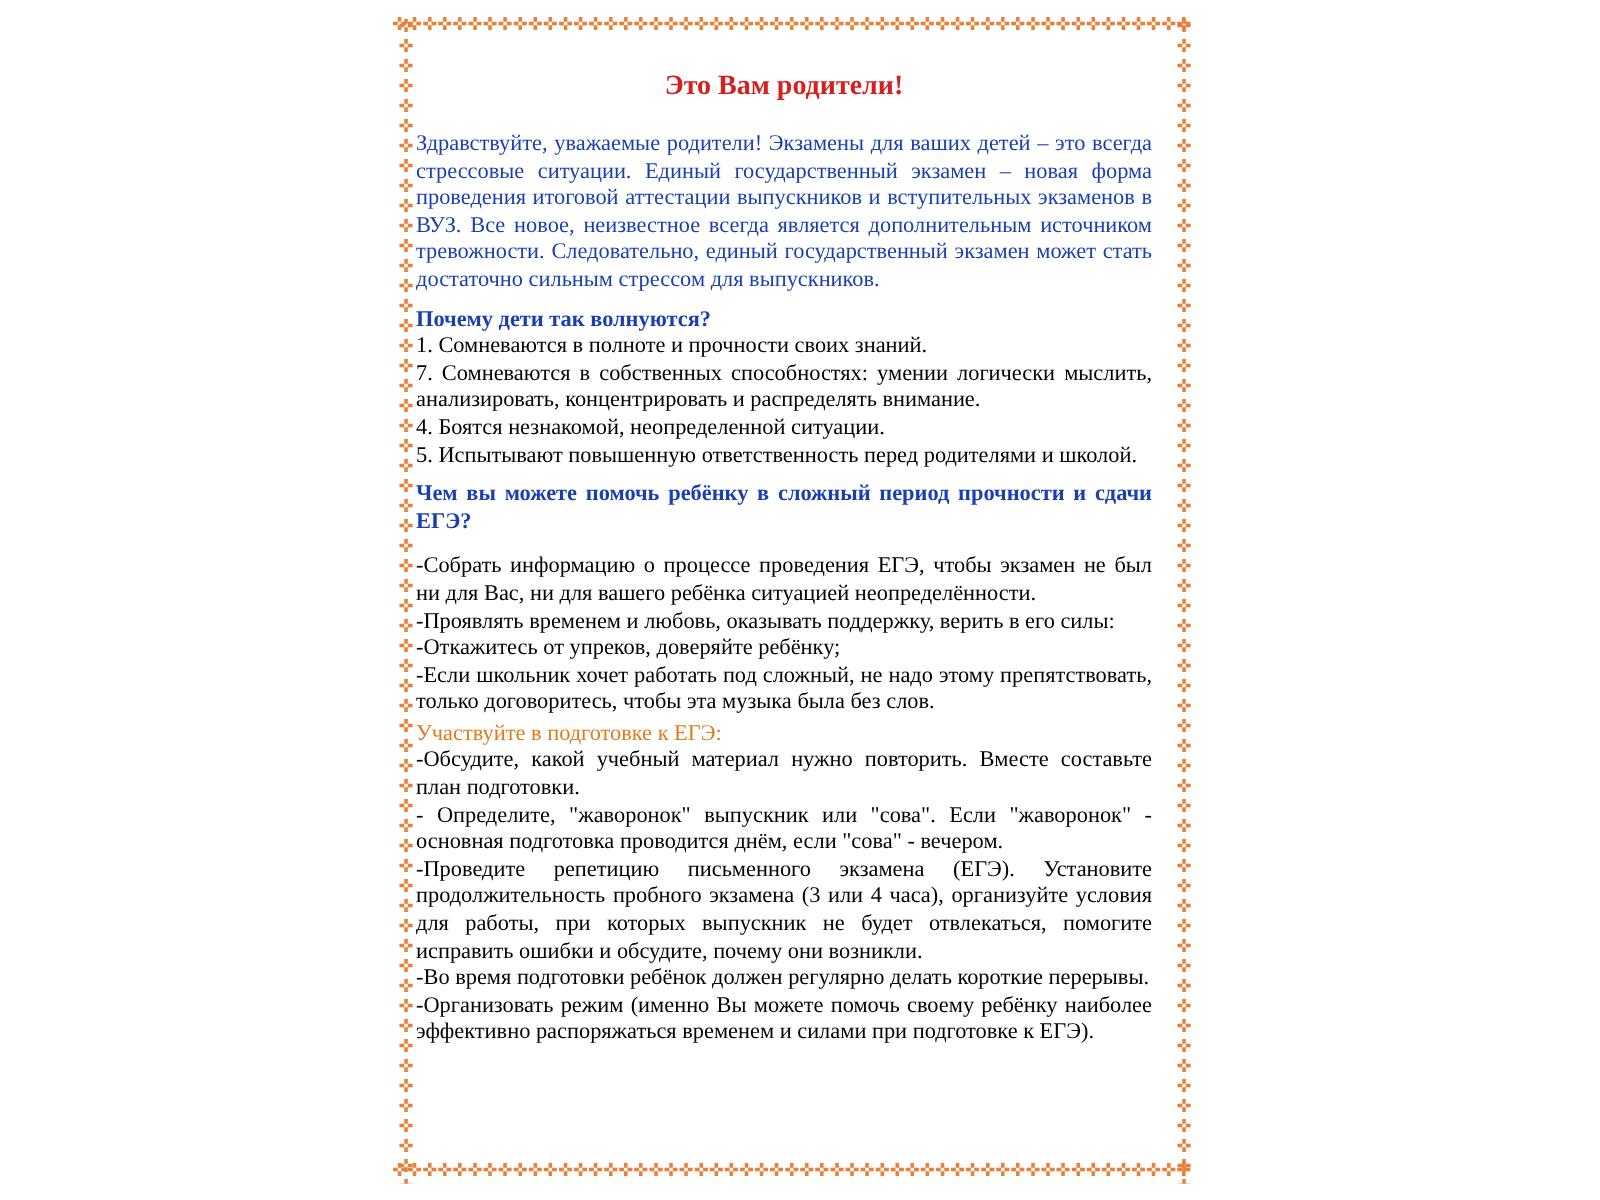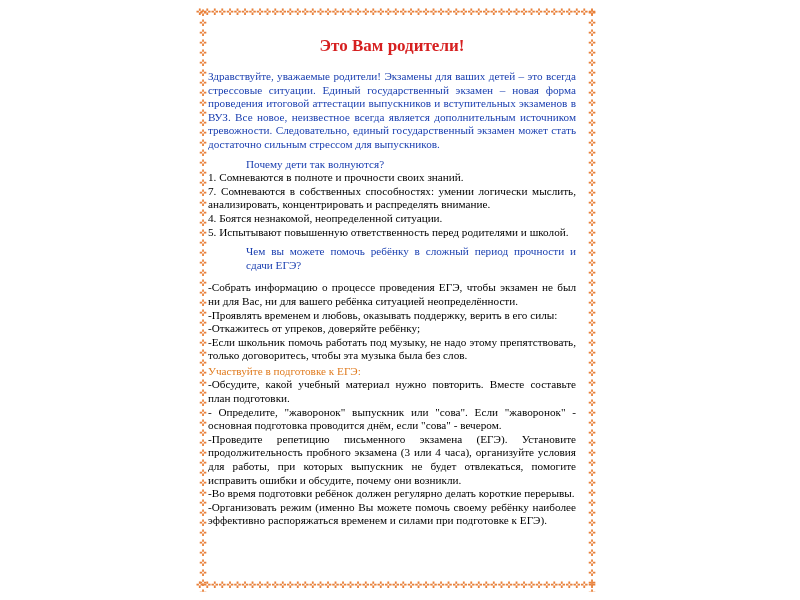--- a/index.html
+++ b/index.html
@@ -71,40 +71,39 @@
     left: 208px;
     top: 24px;
     width: 368px;
     height: 548px;
     overflow: hidden;
   }
   .doc-title {
     text-align: center;
     color: #d62020;
     font-weight: bold;
-    font-size: 17px;
+    font-size: 14px;
     margin: 12px 0 14px 0;
     font-family: "Liberation Serif", serif;
   }
   p {
     margin: 0 0 0 0;
     font-size: 11.2px;
     line-height: 13.6px;
     text-align: justify;
   }
   .para-blue {
     color: #1a3fb0;
   }
   .para-black {
     color: #000000;
   }
   .heading-blue {
     color: #1a3fb0;
-    font-weight: normal;
-    margin-left: 38px;
+    font-weight: bold;
   }
   .heading-orange {
     color: #e07b1f;
     font-weight: normal;
   }
 </style>
 </head>
 <body>
 
 <div class="page">
@@ -124,21 +123,21 @@
         <p class="para-black">1. Сомневаются в полноте и прочности своих знаний.</p>
         <p class="para-black">7. Сомневаются в собственных способностях: умении логически мыслить, анализировать, концентрировать и распределять внимание.</p>
         <p class="para-black">4. Боятся незнакомой, неопределенной ситуации.</p>
         <p class="para-black">5. Испытывают повышенную ответственность перед родителями и школой.</p>
         <div style="height: 6px;"></div>
         <p class="heading-blue">Чем вы можете помочь ребёнку в сложный период прочности и сдачи ЕГЭ?</p>
         <div style="height: 9px;"></div>
         <p class="para-black">-Собрать информацию о процессе проведения ЕГЭ, чтобы экзамен не был ни для Вас, ни для вашего ребёнка ситуацией неопределённости.</p>
         <p class="para-black">-Проявлять временем и любовь, оказывать поддержку, верить в его силы:</p>
         <p class="para-black">-Откажитесь от упреков, доверяйте ребёнку;</p>
-        <p class="para-black">-Если школьник помочь работать под музыку, не надо этому препятствовать, только договоритесь, чтобы эта музыка была без слов.</p>
+        <p class="para-black">-Если школьник хочет работать под сложный, не надо этому препятствовать, только договоритесь, чтобы эта музыка была без слов.</p>
         <div style="height: 2px;"></div>
         <p class="heading-orange">Участвуйте в подготовке к ЕГЭ:</p>
         <p class="para-black">-Обсудите, какой учебный материал нужно повторить. Вместе составьте план подготовки.</p>
         <p class="para-black">- Определите, "жаворонок" выпускник или "сова". Если "жаворонок" - основная подготовка проводится днём, если "сова" - вечером.</p>
         <p class="para-black">-Проведите репетицию письменного экзамена (ЕГЭ). Установите продолжительность пробного экзамена (3 или 4 часа), организуйте условия для работы, при которых выпускник не будет отвлекаться, помогите исправить ошибки и обсудите, почему они возникли.</p>
         <p class="para-black">-Во время подготовки ребёнок должен регулярно делать короткие перерывы.</p>
         <p class="para-black">-Организовать режим (именно Вы можете помочь своему ребёнку наиболее эффективно распоряжаться временем и силами при подготовке к ЕГЭ).</p>
       </div>
   </div>
 </div>

